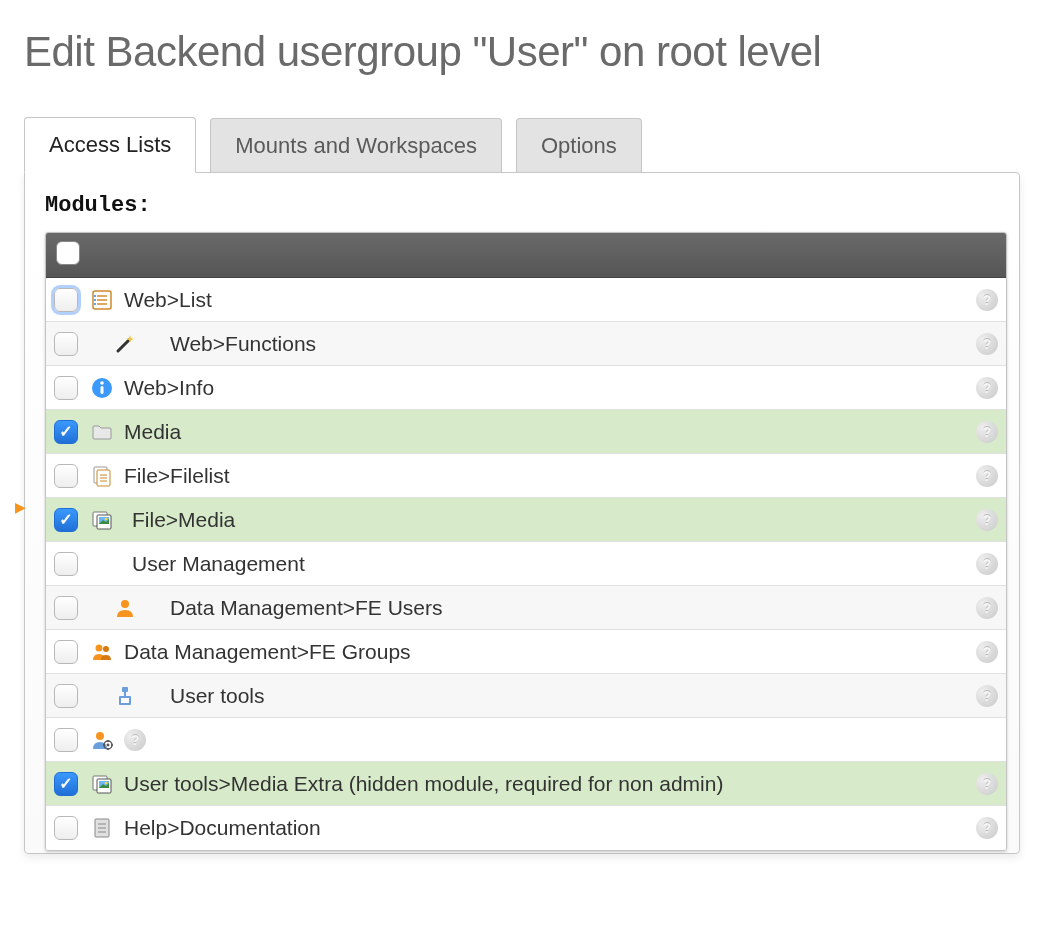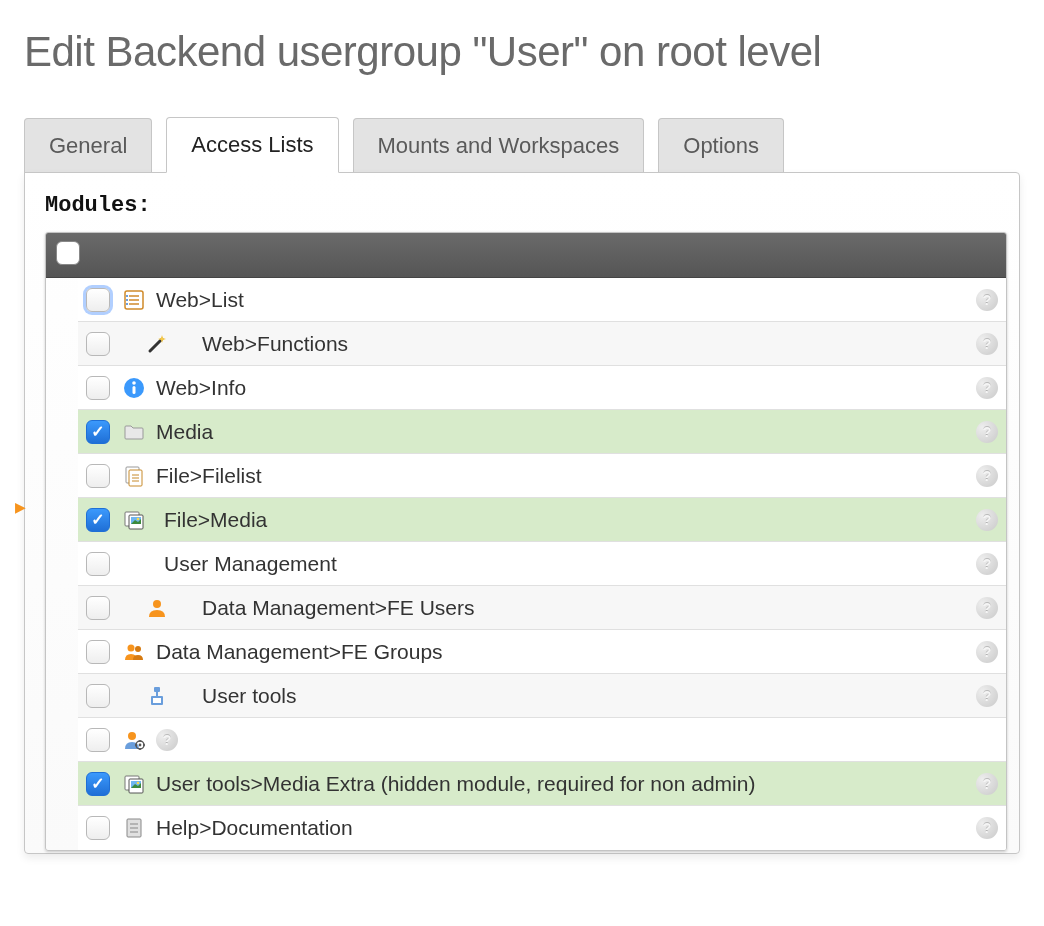--- a/index.html
+++ b/index.html
@@ -70,21 +70,20 @@
   }
   .row {
     display: flex;
     align-items: center;
     padding: 6px 8px;
     font-size: 21px;
     color: #333;
     border-bottom: 1px solid #e0e0e0;
     background: #fff;
     min-height: 44px;
-    margin-left: 32px;
   }
   .row.alt {
     background: #f7f7f7;
     gap: 23px;
   }
   .row.checked {
     background: #d7ebca;
   }
   .row:last-child {
     border-bottom: none;
@@ -163,21 +162,20 @@
     color: #f7941d;
     font-size: 14px;
   }
 </style>
 </head>
 <body>
 
 <h1>Edit Backend usergroup "User" on root level</h1>
 
 <div class="tabs">
-  <div class="tab">General</div>
   <div class="tab active">Access Lists</div>
   <div class="tab">Mounts and Workspaces</div>
   <div class="tab">Options</div>
 </div>
 
 <div class="panel">
   <div class="side-arrow">▶</div>
   <div class="section-label">Modules:</div>
 
   <div class="module-table">

